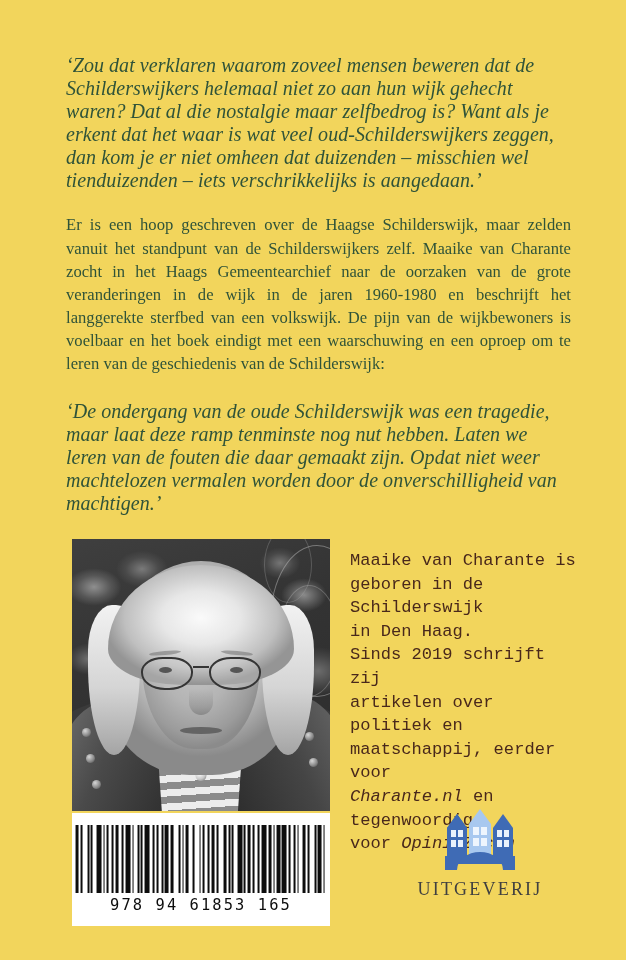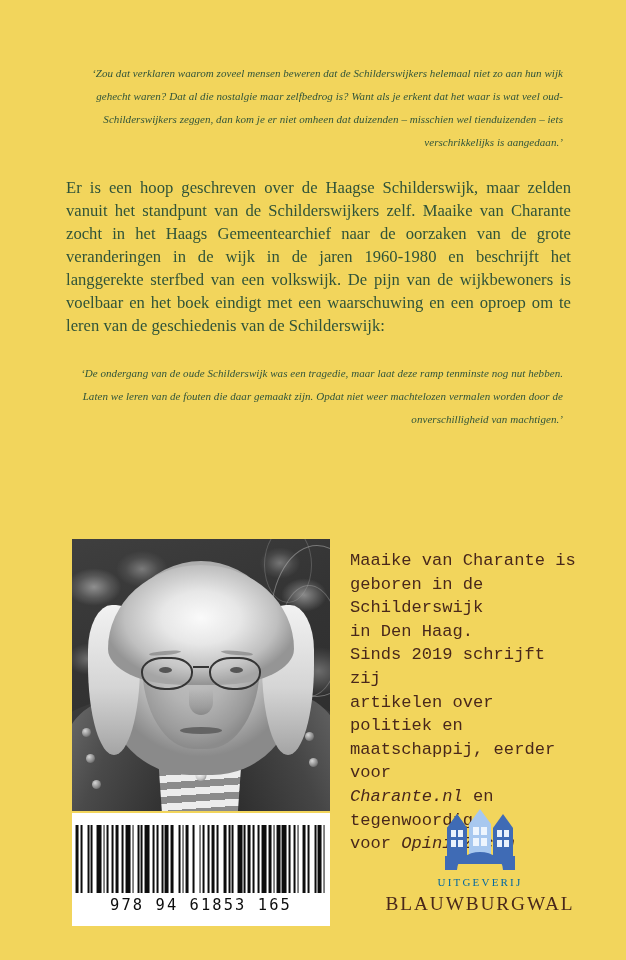--- a/index.html
+++ b/index.html
@@ -25,24 +25,24 @@
   .textblock {
     position: absolute;
     left: 66px;
     top: 54px;
     width: 505px;
   }
 
   .quote {
     font-style: italic;
     color: #2f5339;
-    font-size: 11px;
+    font-size: 20px;
     line-height: 22.9px;
-    text-align: right;
-    margin: 8px;
+    text-align: left;
+    margin: 0;
     letter-spacing: 0.05px;
   }
 
   .para {
     color: #2f5339;
     font-size: 16.6px;
     line-height: 23.1px;
     text-align: justify;
     margin: 0;
     margin-top: 22px;
@@ -342,22 +342,23 @@
     left: 380px;
     top: 806px;
     width: 200px;
     text-align: center;
   }
   .logo-mark {
     display: block;
     margin: 0 auto;
   }
   .pub-name1 {
-    color: #0369a1;
-    font-size: 11px;
+    margin-top: 7px;
+    color: #404040;
+    font-size: 18px;
     letter-spacing: 2.2px;
     line-height: 20px;
   }
   .pub-name2 {
     color: #49281b;
     font-size: 19.3px;
     letter-spacing: 1.9px;
     line-height: 24px;
   }
 </style>
@@ -548,16 +549,15 @@
       <rect x="30" y="21" width="6" height="8" fill="#eef5fd"></rect>
       <rect x="38" y="21" width="6" height="8" fill="#eef5fd"></rect>
       <rect x="30" y="32" width="6" height="8" fill="#eef5fd"></rect>
       <rect x="38" y="32" width="6" height="8" fill="#eef5fd"></rect>
 
       <rect x="2" y="50" width="70" height="8" fill="#3f6bb5"></rect>
 
       <path d="M2 64 L2 58 L72 58 L72 64 L60 64 A23 18 0 0 0 14 64 Z" fill="#3f6bb5"></path>
     </svg>
     <div class="pub-name1">UITGEVERIJ</div>
-    <div class="pub-name2">BLAUWBURGWAL</div>
   </div>
 
 </div>
 
 </body></html>

